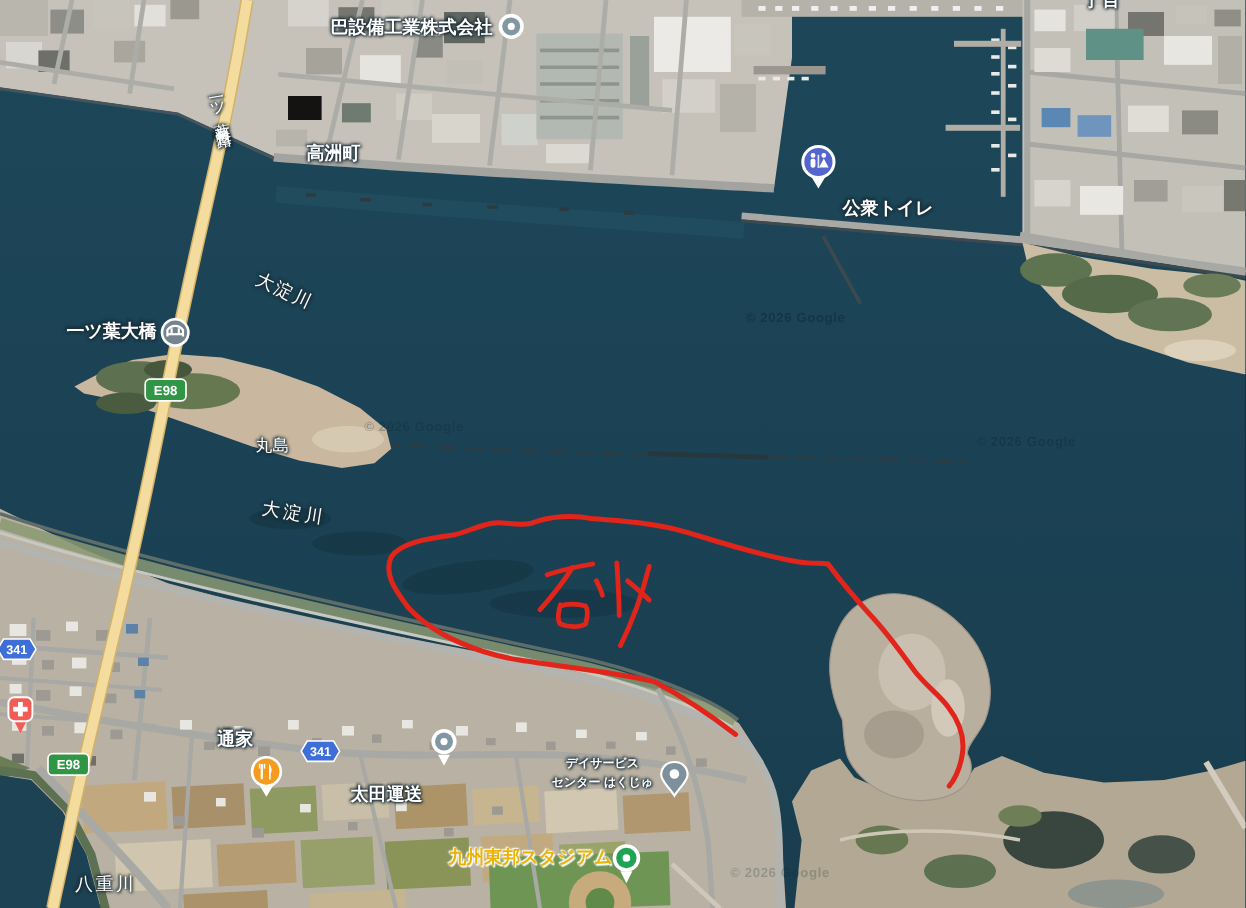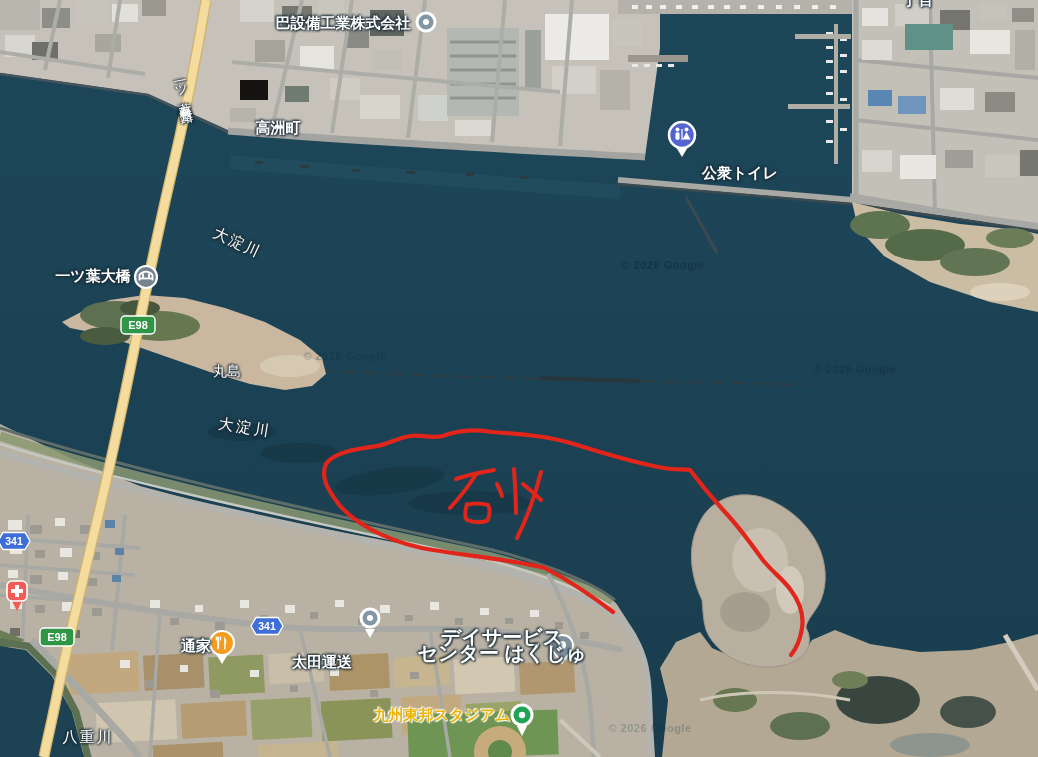--- a/index.html
+++ b/index.html
@@ -439,22 +439,22 @@
 <div class="lbl ctr" style="left:343px;top:23px;text-align:right;">巴設備工業株式会社</div>
 <div class="lbl" style="left:702px;top:127px;margin-top:37px;">公衆トイレ</div>
 <div class="lbl ctr" style="left:278px;top:128px;">高洲町</div>
 <div class="lbl geo vert" style="left:172px;top:74px;transform:rotate(-10deg);">一ツ葉有料道路</div>
 <div class="lbl geo ctr" style="left:237px;top:243px;letter-spacing:2px;transform:translate(-50%,-50%) rotate(25deg);">大淀川</div>
 <div class="lbl ctr" style="left:93px;top:276px;font-family:Liberation Serif, serif;">一ツ葉大橋</div>
 <div class="lbl geo ctr" style="left:227px;top:372px;font-size:14px;text-align:right;">丸島</div>
 <div class="lbl geo ctr" style="left:245px;top:428px;letter-spacing:3px;transform:translate(-50%,-50%) rotate(9deg);">大淀川</div>
 <div class="lbl" style="left:903px;top:-8px;font-size:14px;letter-spacing:2px;">丁目</div>
 <div class="lbl ctr" style="left:322px;top:620px;margin-top:42px;">太田運送</div>
-<div class="lbl ctr" style="left:196px;top:646px;font-family:Liberation Serif, serif;">通家</div>
-<div class="lbl ctr" style="left:502px;top:645px;font-size:20px;text-align:center;line-height:16px;">
+<div class="lbl ctr" style="left:196px;top:616px;font-family:Liberation Serif, serif;">通家</div>
+<div class="lbl ctr" style="left:502px;top:645px;font-size:10px;text-align:center;line-height:16px;">
   <div>デイサービス</div>
   <div>センター はくじゅ</div>
 </div>
 <div class="lbl ctr green-lbl" style="left:442px;top:715px;">九州東邦スタジアム</div>
 <div class="lbl geo ctr" style="left:88px;top:737px;letter-spacing:2px;">八重川</div>
 
 <div class="wm" style="left:663px;top:265px;">© 2026 Google</div>
 <div class="wm" style="left:345px;top:356px;opacity:.28;">© 2026 Google</div>
 <div class="wm" style="left:855px;top:369px;opacity:.38;">© 2026 Google</div>
 <div class="wm" style="left:650px;top:728px;opacity:.22;">© 2026 Google</div>

